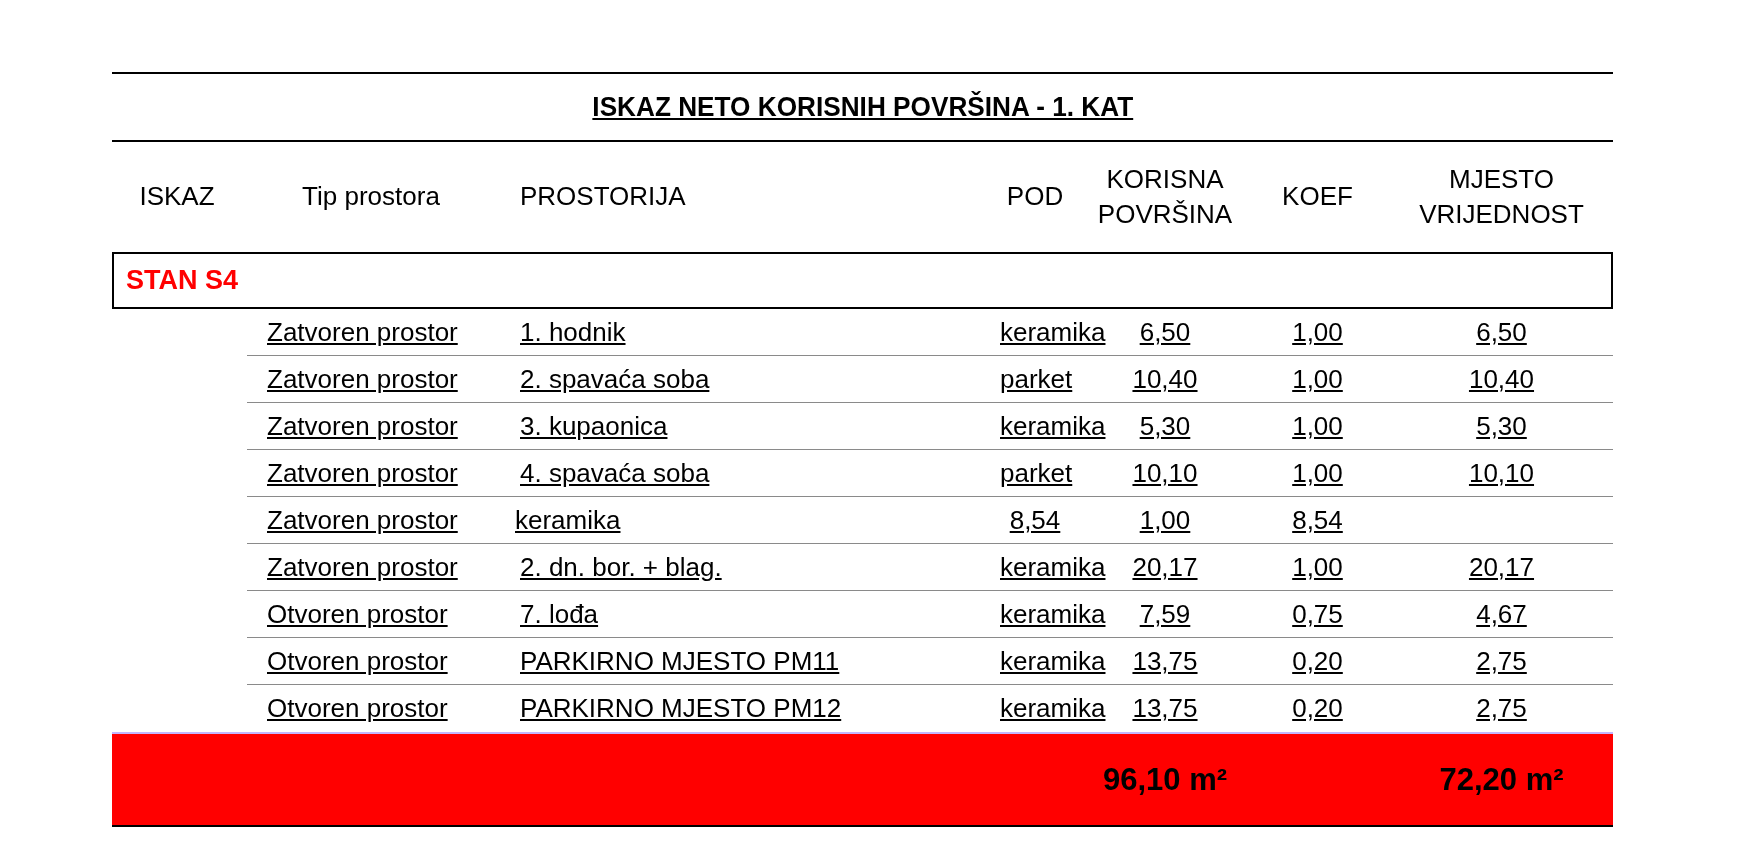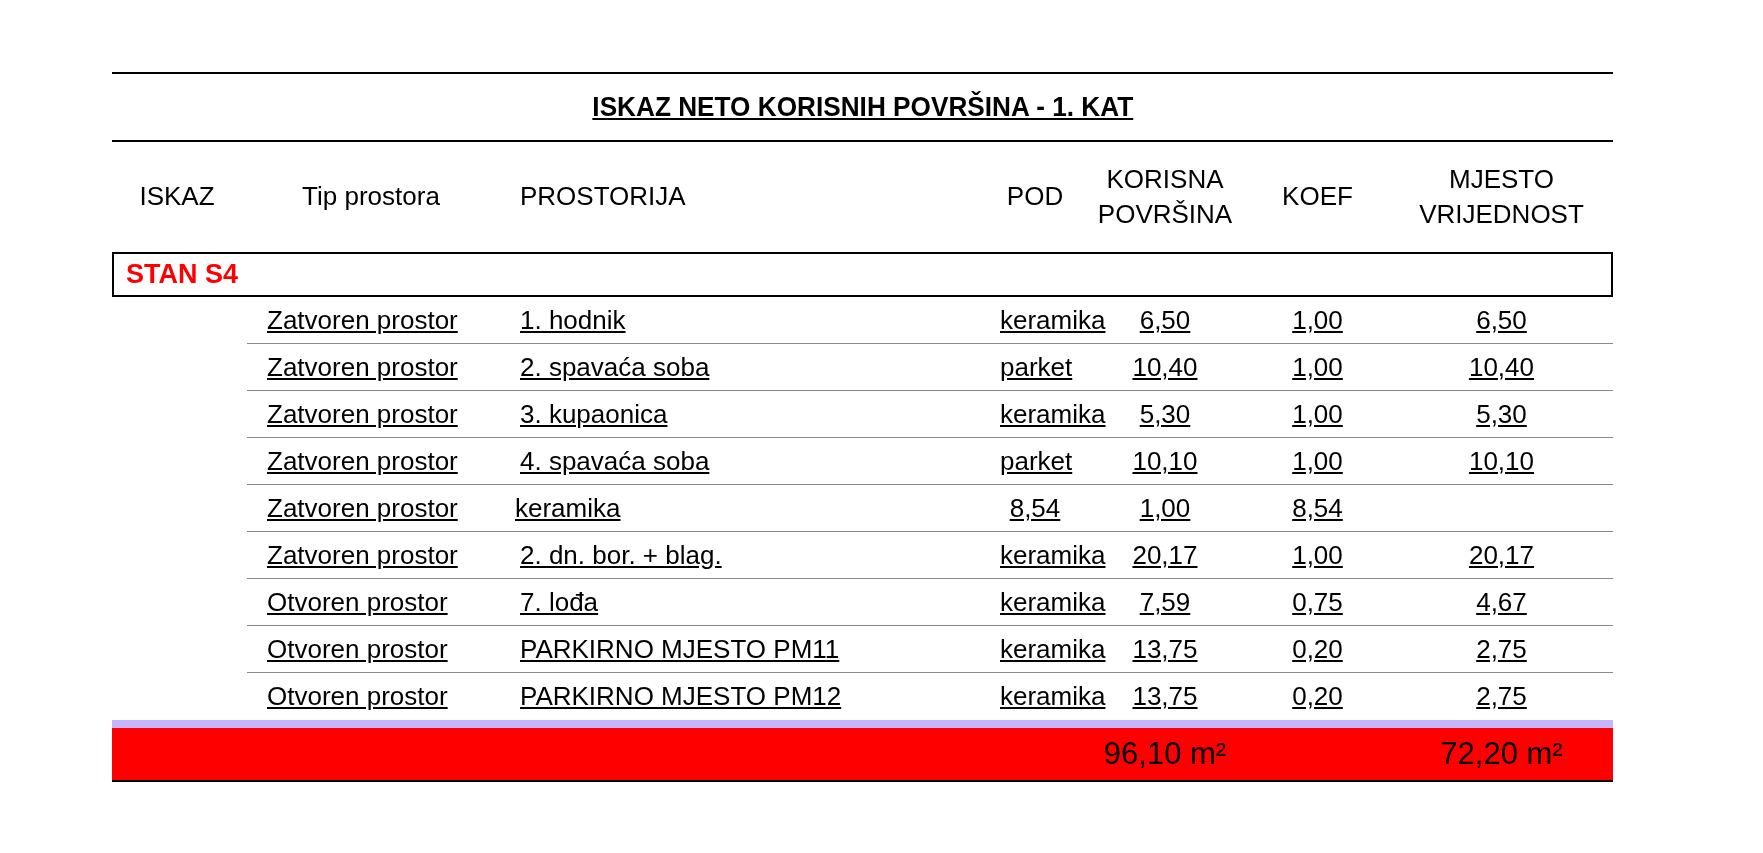--- a/index.html
+++ b/index.html
@@ -57,21 +57,21 @@
     text-align: center;
     line-height: 1.35;
   }
   .header-row .hc.left {
     text-align: left;
     padding-left: 20px;
   }
   
   .group-box {
     box-sizing: border-box;
-    height: 45px;
+    height: 57px;
     border: 2px solid #000;
     display: flex;
     align-items: center;
   }
   .group-box .g {
     font-size: 27px;
     font-weight: bold;
     padding-left: 12px;
     color: #ff0000;
   }
@@ -91,26 +91,26 @@
     border-bottom: 1.5px solid #8a8a8a;
   }
   .drow:last-child::after { border-bottom: none; }
   .drow .c2 { padding-left: 25px; }
   .drow .c3 { padding-left: 20px; }
   .drow .c4 { padding-left: 15px; }
   .drow .num { text-align: center; }
   
   .totals-row {
     box-sizing: border-box;
-    height: 62px;
+    height: 95px;
     background: #ff0000;
-    border-top: 8px solid #c4b5fd;
+    border-top: 2px solid #c4b5fd;
     border-bottom: 2px solid #000;
     font-size: 31px;
-    font-weight: normal;
+    font-weight: bold;
   }
   .totals-row .tc { text-align: center; }
 </style>
 </head>
 <body>
 
 <div class="sheet">
   <div class="nettable">
 
     <div class="title-row">

